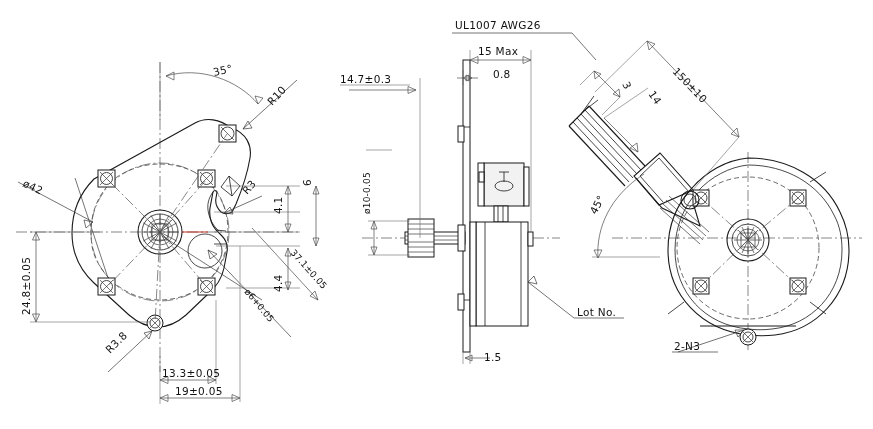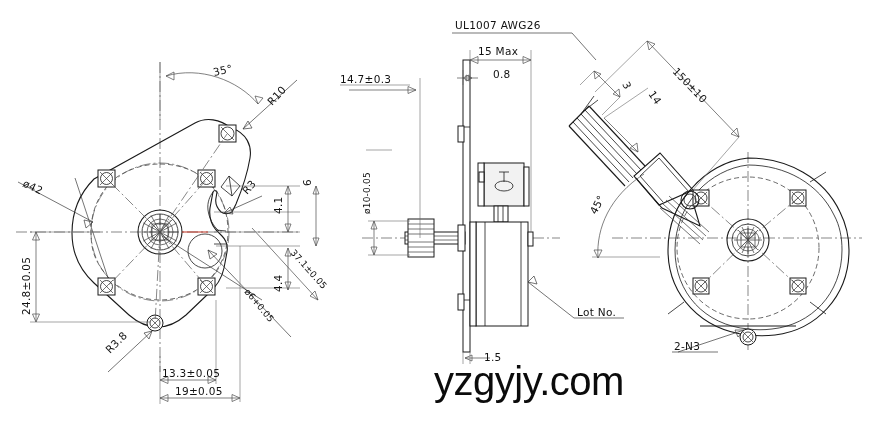--- a/index.html
+++ b/index.html
@@ -456,15 +456,14 @@
     <g>
       <line class="lead" x1="678" y1="352" x2="744" y2="330"></line>
       <path class="lead" d="M744 330 l-9 0 l3 7 Z" fill="#3a3a3a"></path>
       <line class="lead" x1="672" y1="352" x2="718" y2="352"></line>
       <text class="dim" x="674" y="350">2-N3</text>
     </g>
   </g>
 
 </svg>
 
-<div class="wm">yzgyjy.com</div>
 
 </div>
 
 </body></html>

